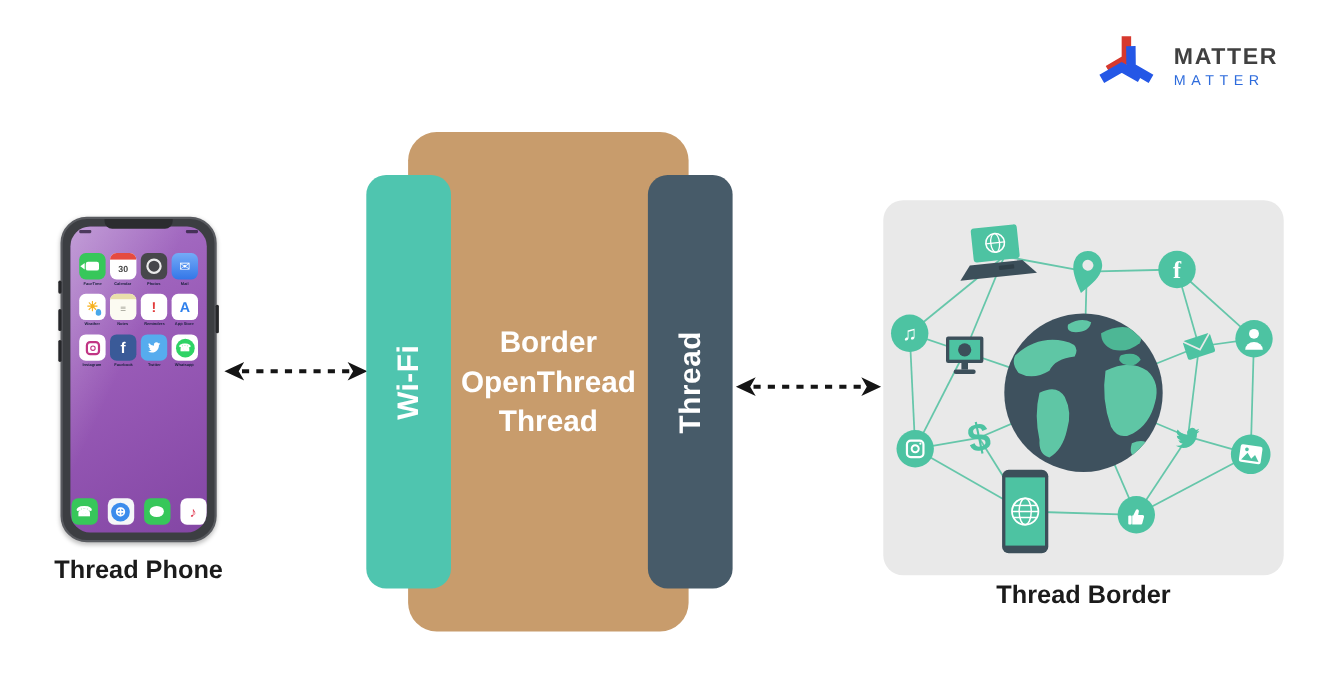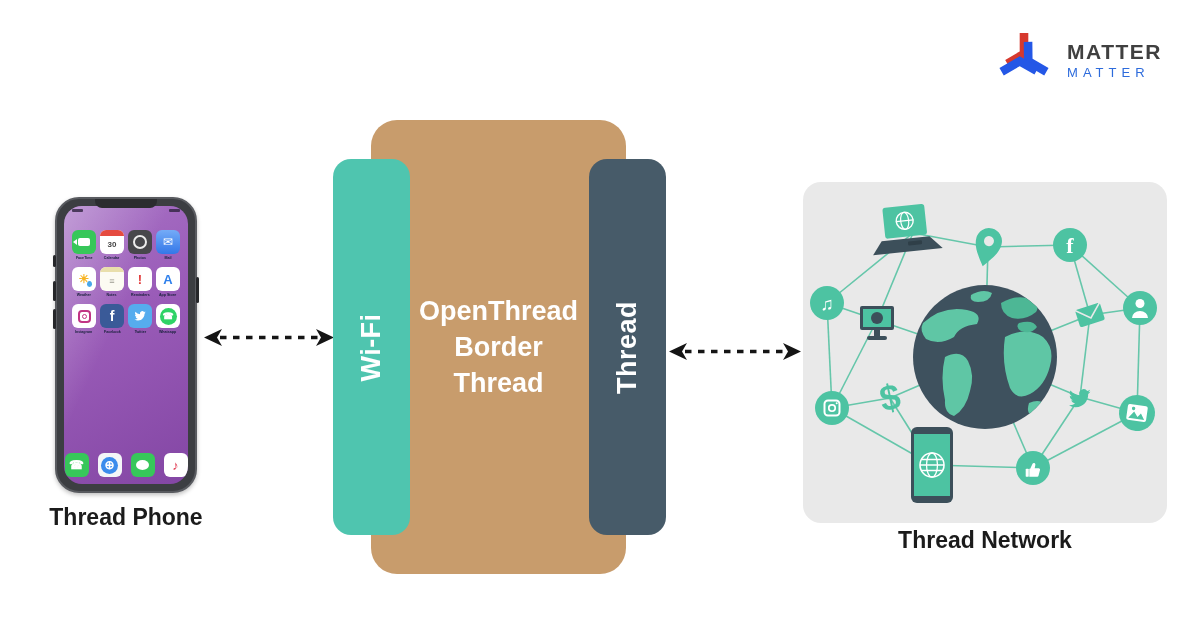--- a/index.html
+++ b/index.html
@@ -231,22 +231,22 @@
   <polygon points="131,10.5 113,2 118,10.5 113,19" fill="#151515"></polygon>
 </svg>
 <svg class="arrow" style="left:668px;top:341px;" width="134" height="21">
   <line x1="17" y1="10.5" x2="117" y2="10.5" stroke="#151515" stroke-width="3.6" stroke-dasharray="6.5 6.5"></line>
   <polygon points="1,10.5 19,2 14,10.5 19,19" fill="#151515"></polygon>
   <polygon points="133,10.5 115,2 120,10.5 115,19" fill="#151515"></polygon>
 </svg>
 
 <div class="tan-box">
   <div class="tan-title">
+    <div>Border</div>
     <div>OpenThread</div>
-    <div>Border</div>
     <div>Thread</div>
   </div>
 </div>
 <div class="strip strip-wifi">
   <span>Wi-Fi</span>
 </div>
 <div class="strip strip-thread">
   <span>Thread</span>
 </div>
 
@@ -376,13 +376,13 @@
       <rect x="-21" y="-38" width="42" height="76" rx="6" fill="#3c4f5a"></rect>
       <rect x="-18" y="-31" width="36" height="62" fill="#4dc3a2"></rect>
       <circle r="12" fill="none" stroke="#fff" stroke-width="1.6"></circle>
       <ellipse rx="5.5" ry="12" fill="none" stroke="#fff" stroke-width="1.3"></ellipse>
       <line x1="-12" y1="0" x2="12" y2="0" stroke="#fff" stroke-width="1.3"></line>
       <line x1="-10.5" y1="-5.5" x2="10.5" y2="-5.5" stroke="#fff" stroke-width="1.3"></line>
       <line x1="-10.5" y1="5.5" x2="10.5" y2="5.5" stroke="#fff" stroke-width="1.3"></line>
     </g>
   </svg>
 </div>
-<div class="caption cap-net">Thread Network</div>
+<div class="caption cap-net">Thread Border</div>
 
 </body></html>

